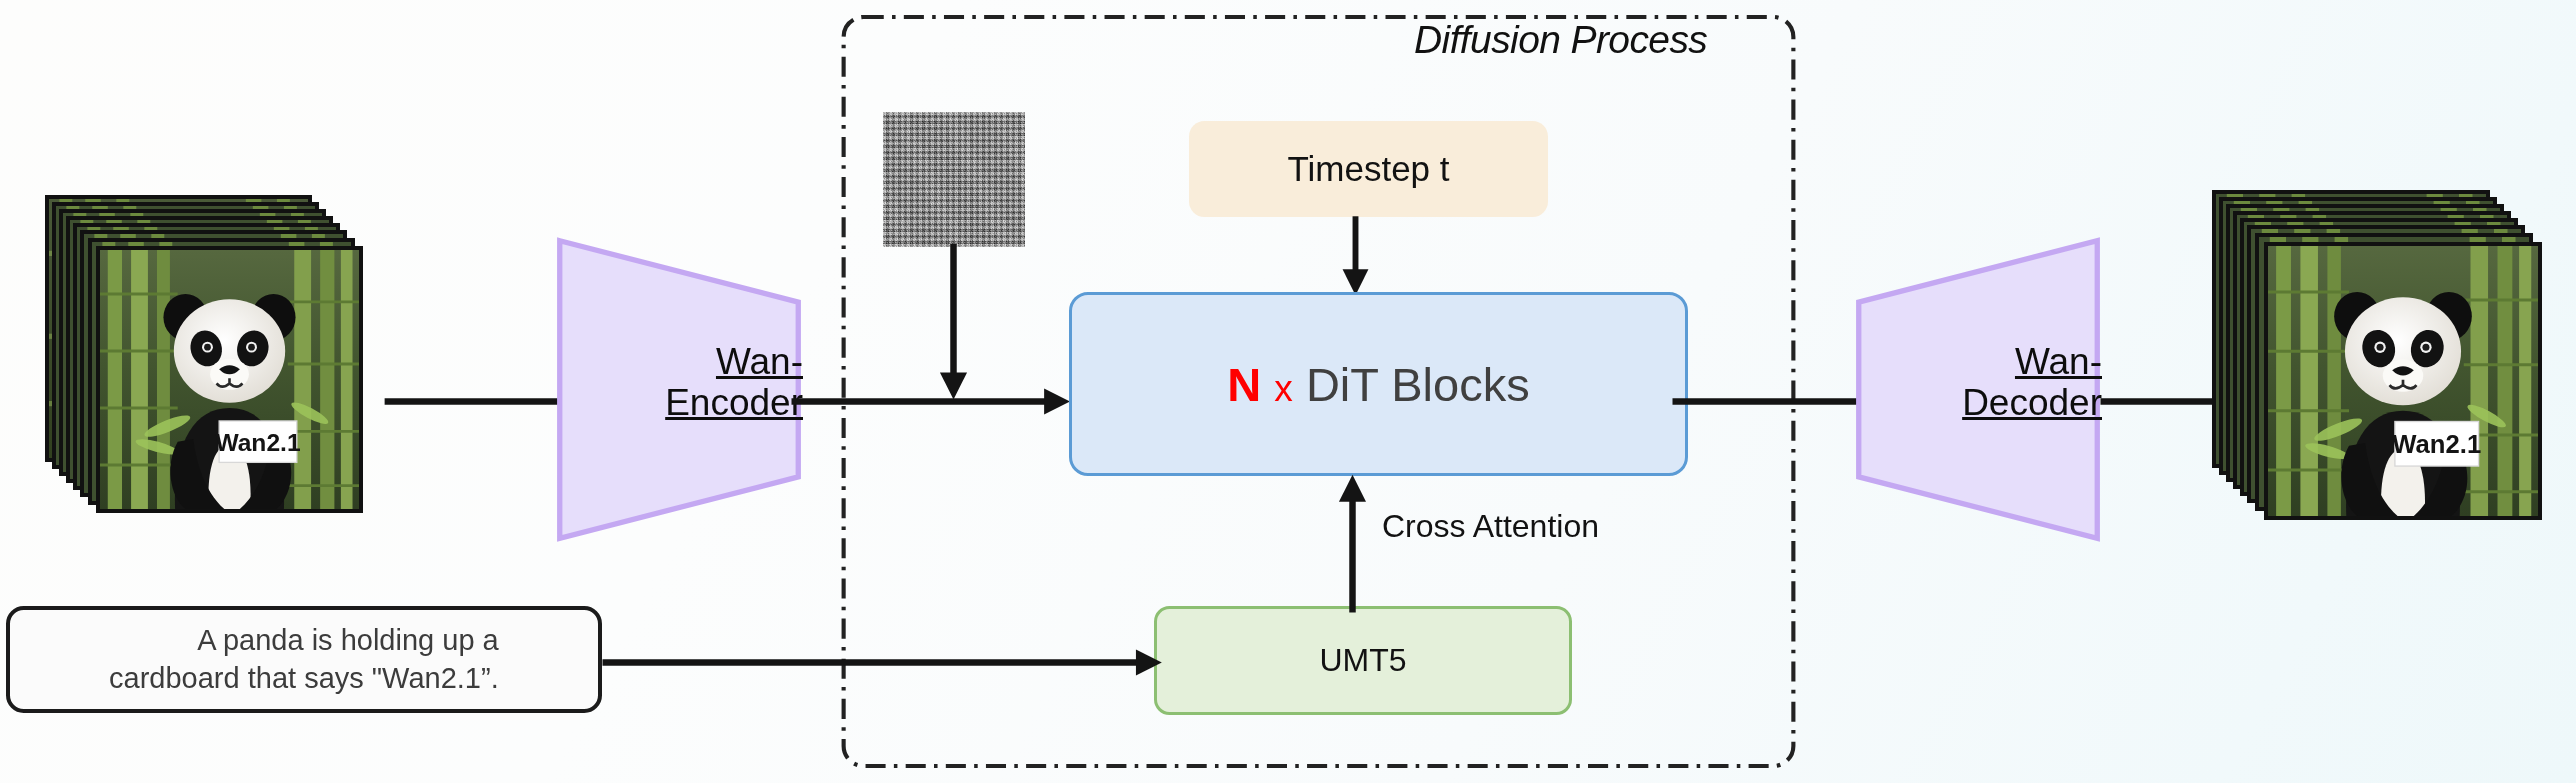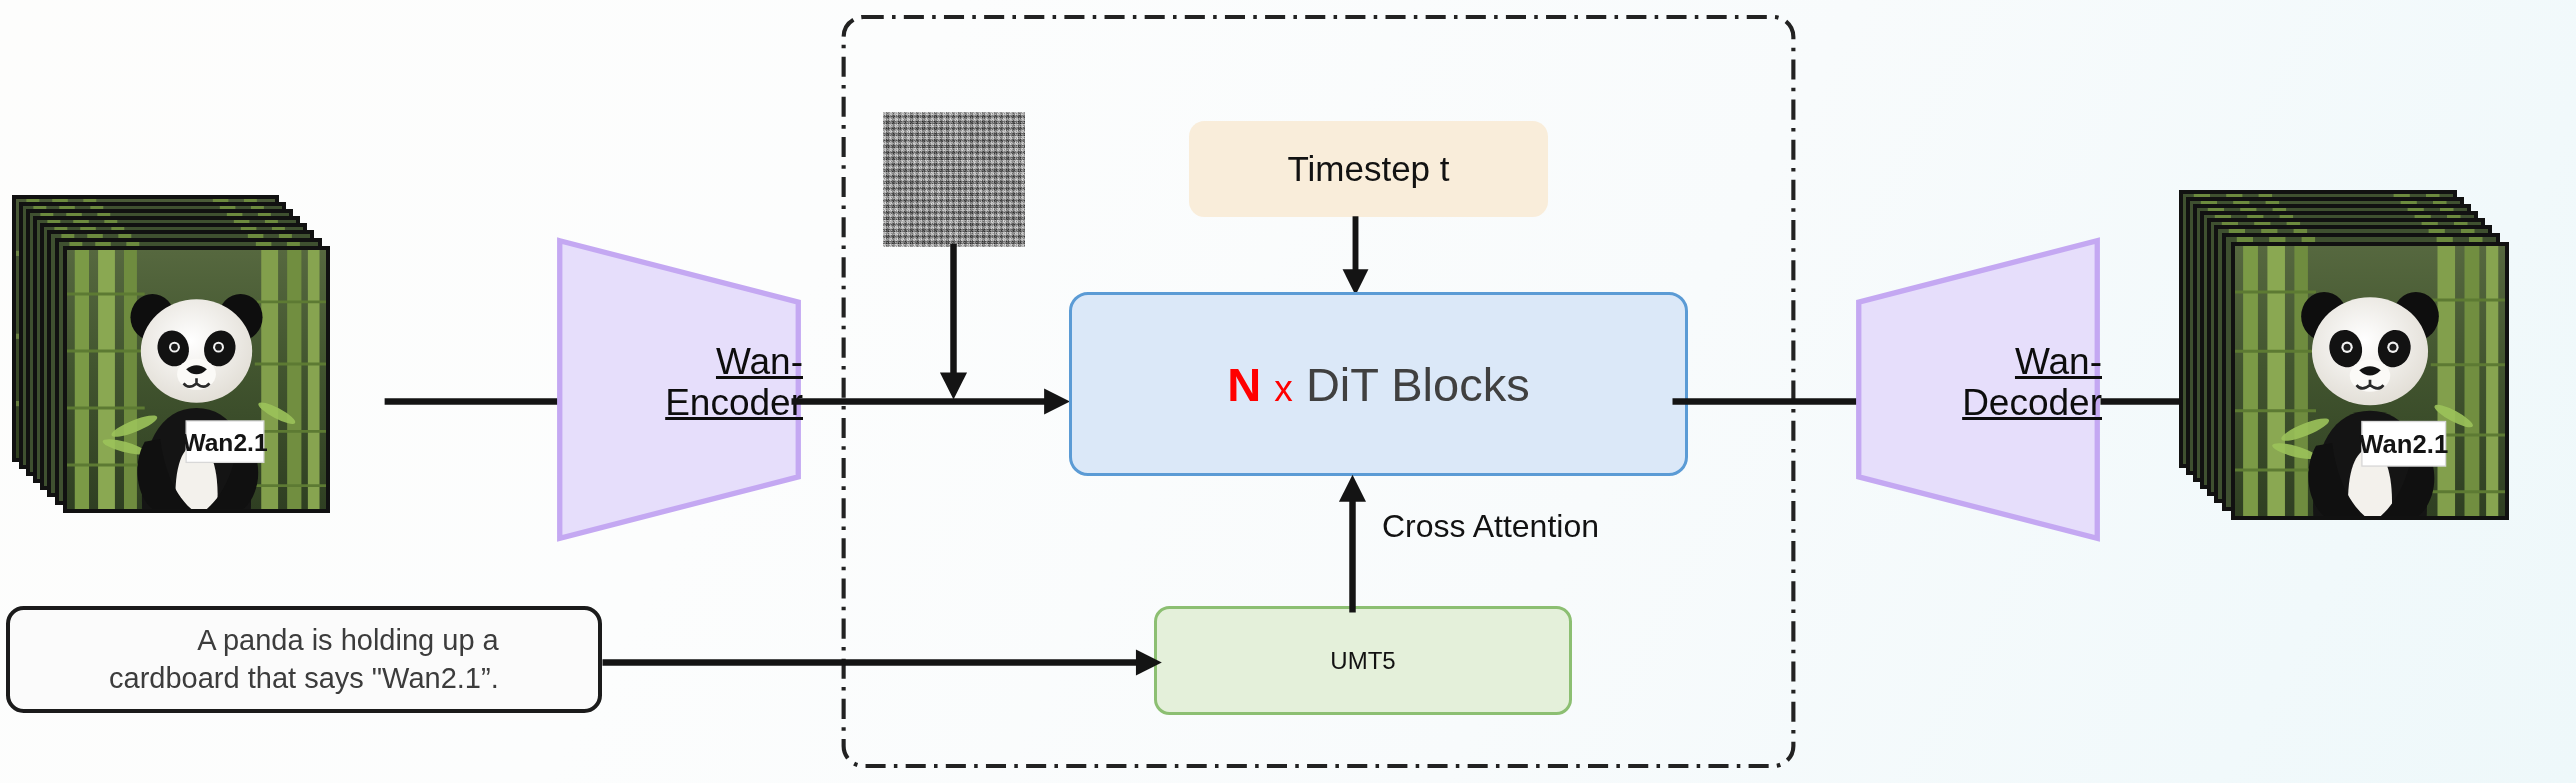--- a/index.html
+++ b/index.html
@@ -30,21 +30,21 @@
   #dit-box{
     left:1055px;top:292px;width:619px;height:184px;
     background:#dbe8f8;border:3px solid #5b9bd5;border-radius:19px;
   }
   #dit-label{font-size:47px;letter-spacing:0px;white-space:nowrap;}
   #dit-label .n{color:#ff0000;font-weight:bold;}
   #dit-label .x{color:#ff0000;font-size:37px;}
   #dit-label .rest{color:#404040;}
   #umt5-box{
     left:1140px;top:606px;width:418px;height:109px;
-    background:#e4f0da;border:3px solid #8cbf72;border-radius:15.4px;font-size:24px;
+    background:#e4f0da;border:3px solid #8cbf72;border-radius:15.4px;font-size:32px;
   }
 
   
   #prompt-box{
     left:5.9px;top:606px;width:596px;height:107px;
     background:#fbfbfb;border:4.1px solid #1b1b1b;border-radius:17.7px;
     box-sizing:border-box;display:flex;align-items:center;justify-content:center;
     color:#3c3c3c;font-size:29px;line-height:1.28;text-align:right;
     padding:0 9.4px;
   }
@@ -59,36 +59,37 @@
     background-color:#8d8d8d;
     background-image:
       repeating-linear-gradient(0deg, rgba(255,255,255,.30) 0 0.6px, rgba(0,0,0,.30) 0.6px 1.2px, rgba(255,255,255,.16) 1.2px 1.8px, rgba(0,0,0,.12) 1.8px 2.4px),
       repeating-linear-gradient(90deg, rgba(255,255,255,.32) 0 0.6px, rgba(0,0,0,.32) 0.6px 1.2px, rgba(255,255,255,.14) 1.2px 1.8px, rgba(0,0,0,.15) 1.8px 2.4px),
       repeating-linear-gradient(37deg, rgba(255,255,255,.22) 0 1.2px, rgba(0,0,0,.22) 1.2px 1.8px),
       repeating-linear-gradient(-63deg, rgba(255,255,255,.18) 0 0.6px, rgba(0,0,0,.18) 0.6px 1.8px);
   }
 
   
   .stack{position:absolute;}
-  .frame{position:absolute;border:4.1px solid #111;box-sizing:border-box;overflow:hidden;background:#fde047;}
+  .frame{position:absolute;border:4.1px solid #111;box-sizing:border-box;overflow:hidden;background:#fde047;margin-left:33px;}
   .panda-art{position:absolute;inset:0;}
 
   
   #cross-attention-label{
     left:1382px;top:508px;font-size:32px;color:#121212;white-space:nowrap;
   }
 </style>
 </head>
 <body>
 
 <div id="stage">
 
   <svg class="abs" id="diffusion-svg" viewBox="0 0 1645 1305">
     <rect x="18" y="18" width="1609" height="1269" rx="34" ry="34" fill="none" stroke="#222222" stroke-width="7" stroke-dasharray="34 14 6 14" stroke-linecap="butt"></rect>
   </svg>
+  <div class="abs" id="diffusion-title">Diffusion Process</div>
 
   <div class="stack" id="input-stack" style="left:11.8px;top:195px;width:378px;height:378px;">
     <div class="frame" style="left:0px;  top:0px;  width:267px;height:267px;">
         <svg class="panda-art" viewBox="0 0 100 100" preserveAspectRatio="none">
           <defs>
             <linearGradient id="bgA" x1="0" y1="0" x2="0" y2="1">
               <stop offset="0" stop-color="#4a5a38"></stop>
               <stop offset="1" stop-color="#31401f"></stop>
             </linearGradient>
           </defs>

